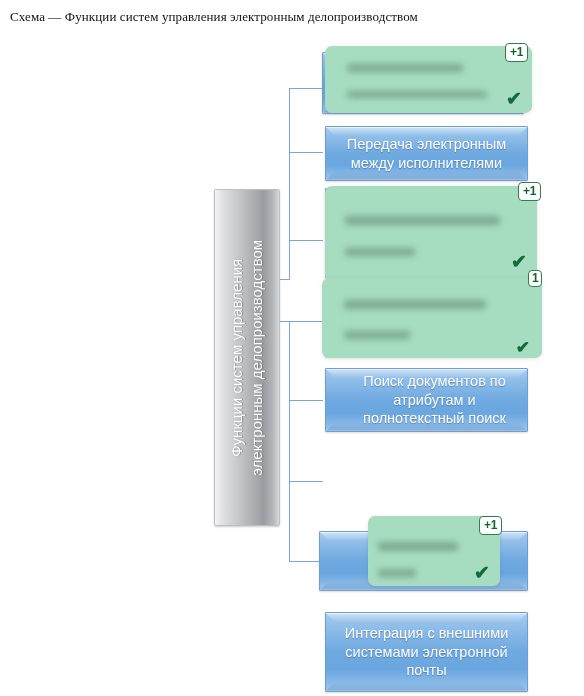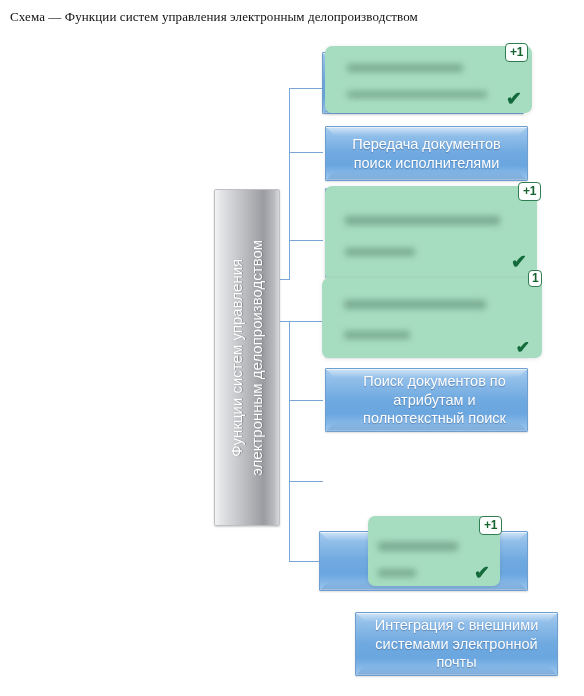--- a/index.html
+++ b/index.html
@@ -155,41 +155,41 @@
       <span>Функции систем управления</span>
       <span>электронным делопроизводством</span>
     </div>
   </div>
 
   <div class="bbox" style="left:322px; top:52px; width:202px; height:62px;">
     <span class="lbl"></span>
   </div>
 
   <div class="bbox" style="left:325px; top:126px; width:203px; height:55px;">
-    <span class="lbl">Передача документов поиск исполнителями</span>
+    <span class="lbl">Передача электронным между исполнителями</span>
   </div>
 
   <div class="bbox" style="left:325px; top:188px; width:203px; height:90px;">
     <span class="lbl"></span>
   </div>
 
   <div class="bbox" style="left:325px; top:283px; width:203px; height:74px;">
     <span class="lbl"></span>
   </div>
 
   <div class="bbox" style="left:325px; top:368px; width:203px; height:64px;padding-left:24px;">
     <span class="lbl">Поиск документов по атрибутам и полнотекстный поиск</span>
   </div>
 
 
   <div class="bbox" style="left:319px; top:531px; width:209px; height:60px;">
     <span class="lbl"></span>
   </div>
 
-  <div class="bbox" style="left:325px; top:612px; width:203px; height:64px;margin-left:30px;">
+  <div class="bbox" style="left:325px; top:612px; width:203px; height:80px;">
     <span class="lbl">Интеграция с внешними системами электронной почты</span>
   </div>
 
   <div class="gbox" style="left:325px; top:46px; width:207px; height:67px;">
     <div class="gline" style="left:22px; top:18px; width:116px; height:8px;"></div>
     <div class="gline" style="left:22px; top:45px; width:140px; height:7px;"></div>
     <div class="gcheck" style="right:10px; bottom:5px;">✔</div>
   </div>
   <div class="badge" style="left:505px; top:43px;">+1</div>
 

